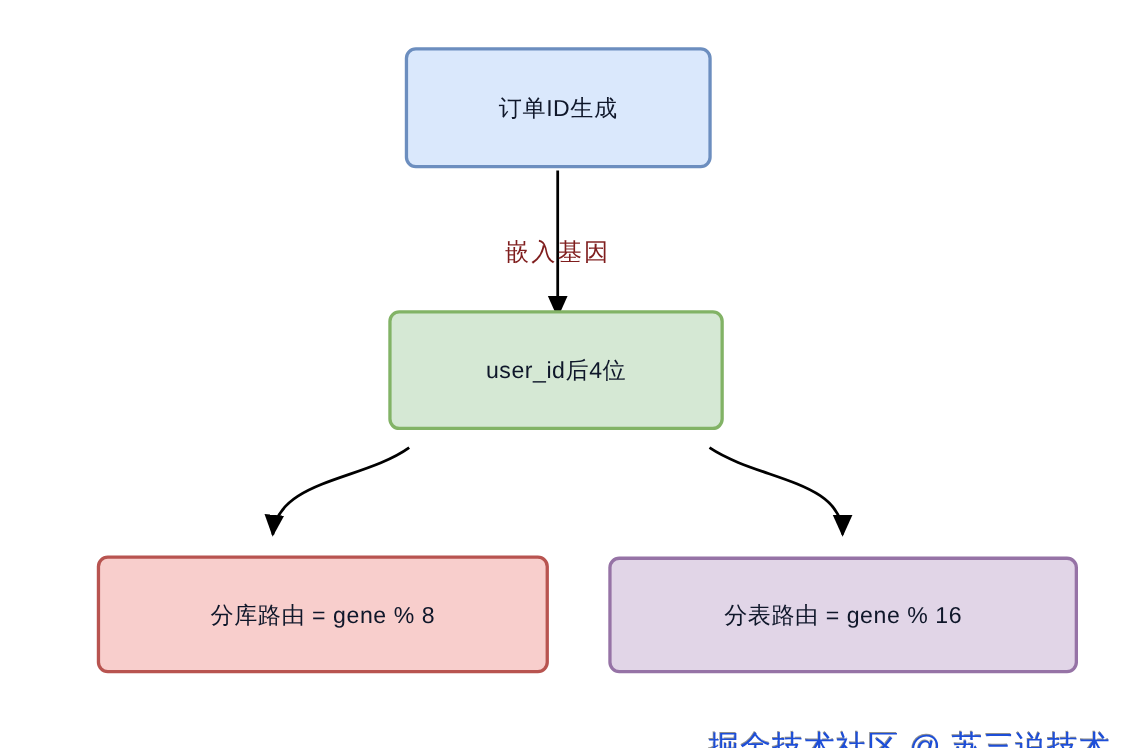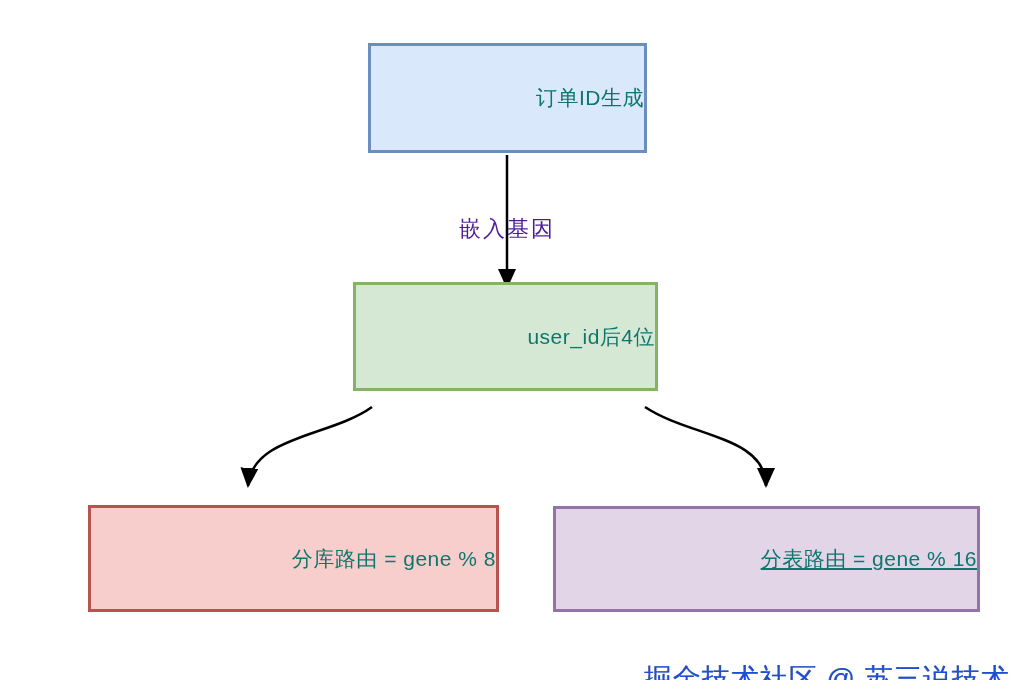--- a/index.html
+++ b/index.html
@@ -14,43 +14,43 @@
   .arrow-layer {
     position: absolute;
     left: 0; top: 0;
     width: 1032px; height: 680px;
     z-index: 1;
   }
   .node {
     position: absolute;
     display: flex;
     align-items: center;
-    justify-content: flex-end;
+    justify-content: center;
     box-sizing: border-box;
-    border-radius: 0;
+    border-radius: 10px;
     font-size: 21px;
-    color: #0f766e;
+    color: #0f172a;
     z-index: 2;
     letter-spacing: 0.5px;
   }
   .node-blue   { left: 368px; top: 43px;  width: 279px; height: 110px;
                  background: #dae8fc; border: 3px solid #6c8ebf; }
   .node-green  { left: 353px; top: 282px; width: 305px; height: 109px;
                  background: #d5e8d4; border: 3px solid #82b366; }
   .node-red    { left: 44px;  top: 505px; width: 411px; height: 107px;
                  background: #f8cecc; border: 3px solid #b85450; margin-left: 44px; }
   .node-purple { left: 553px; top: 506px; width: 427px; height: 106px;
-                 background: #e1d5e7; border: 3px solid #9673a6; text-decoration: underline; }
+                 background: #e1d5e7; border: 3px solid #9673a6; }
   .edge-label {
     position: absolute;
     left: 407px; top: 214px;
     width: 200px;
     text-align: center;
     font-size: 22px;
-    color: #4c1d95;
+    color: #7f1d1d;
     letter-spacing: 2px;
     z-index: 2;
   }
   .watermark {
     position: absolute;
     right: 22px; top: 660px;
     font-size: 28px;
     letter-spacing: 1px;
     color: #1d4ed8;
     text-shadow: 1.5px 1.5px 1px #ffffff, -0.5px -0.5px 0 #8f8f8f;

